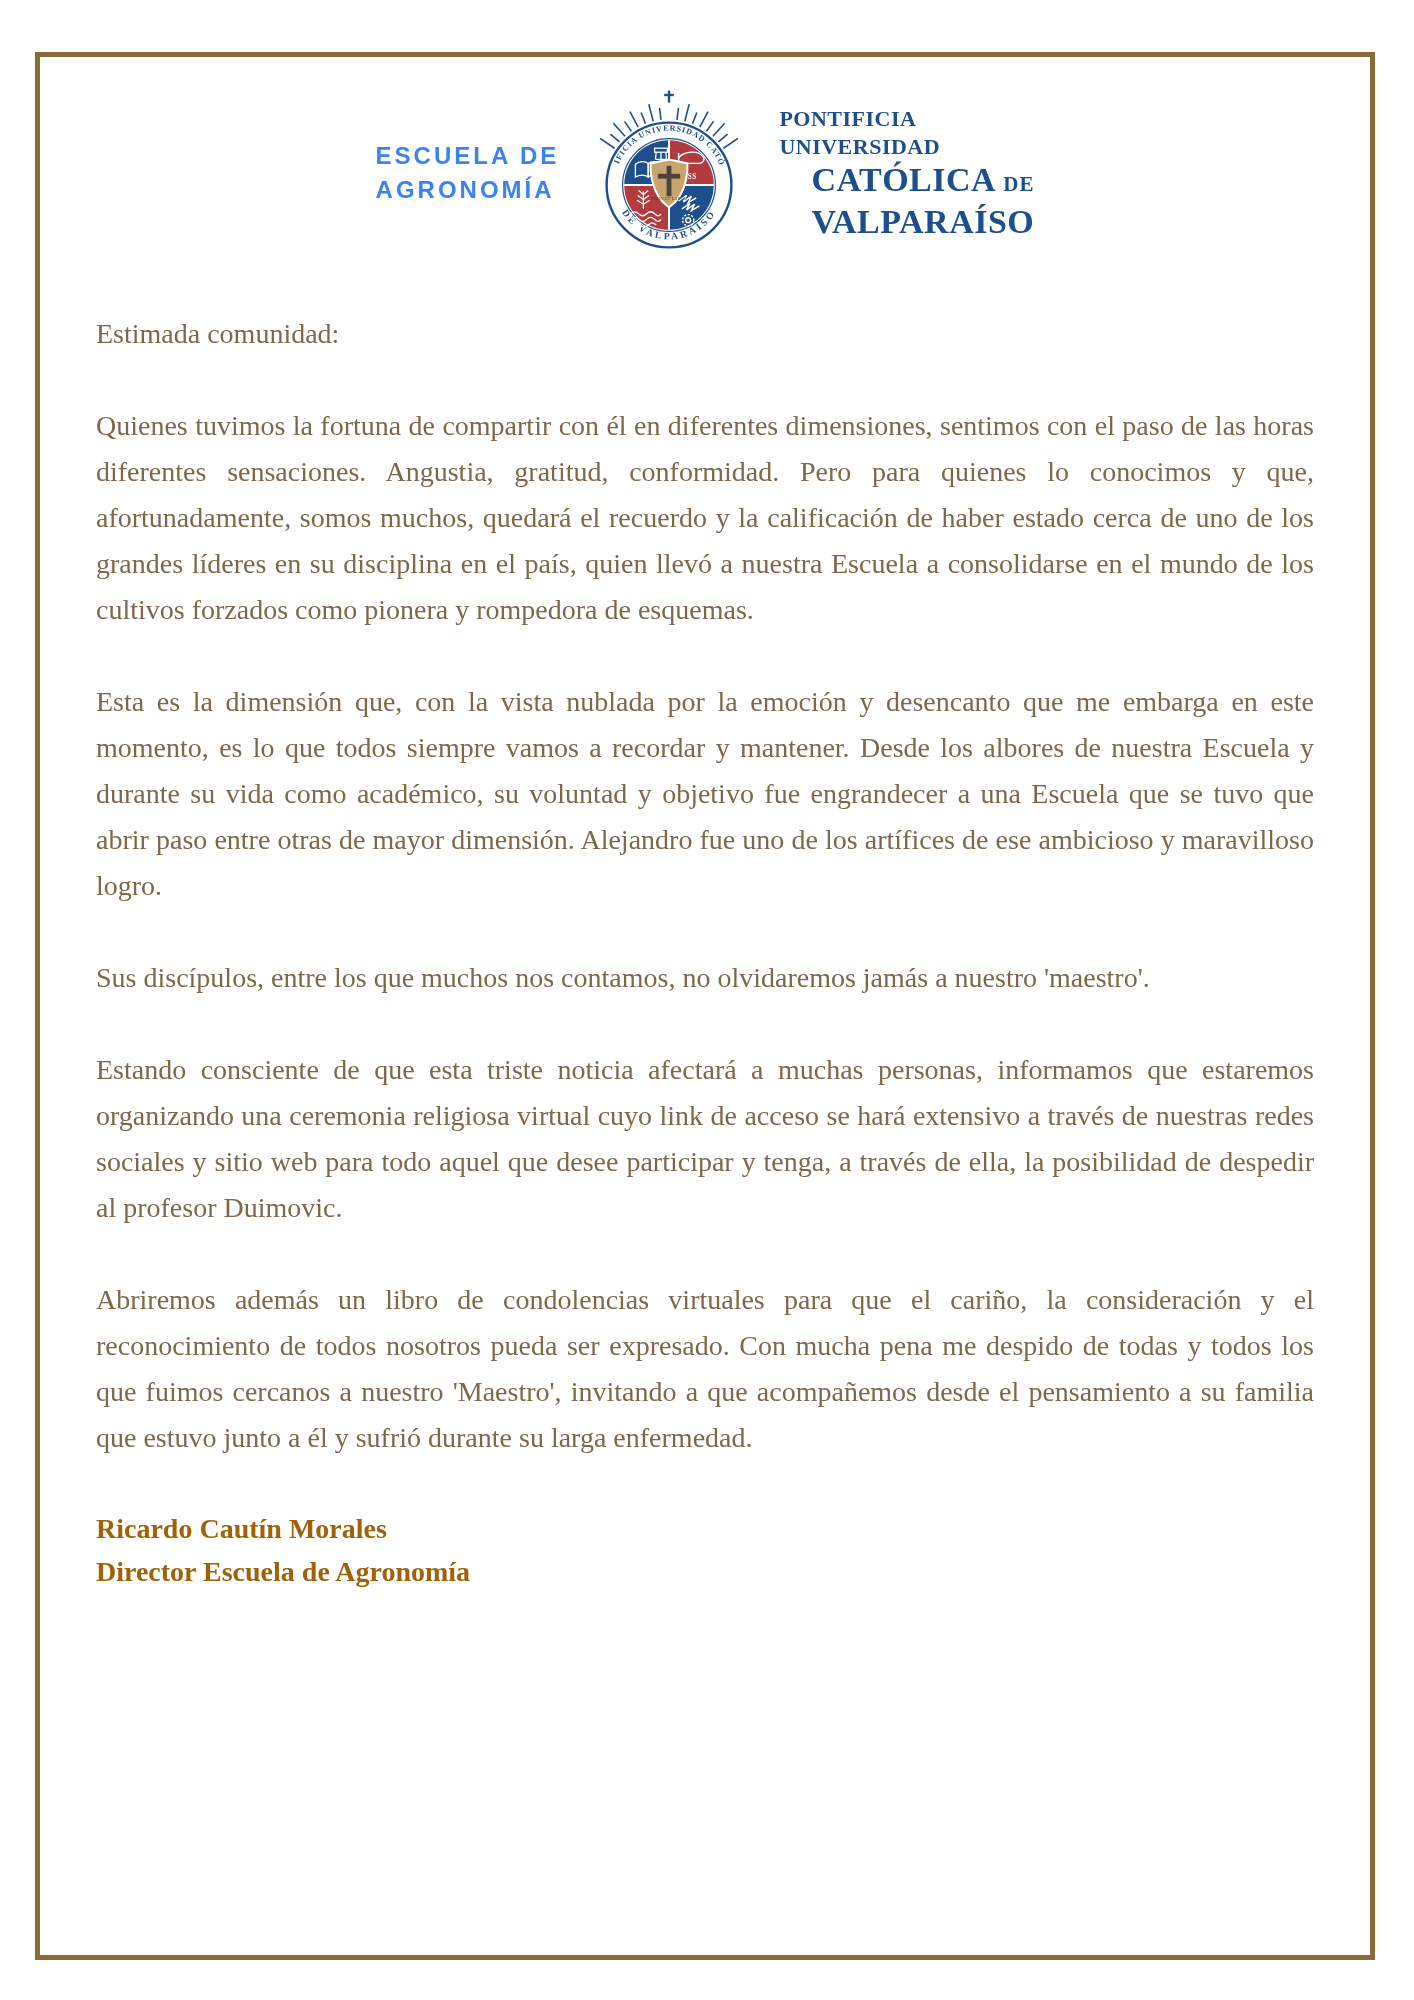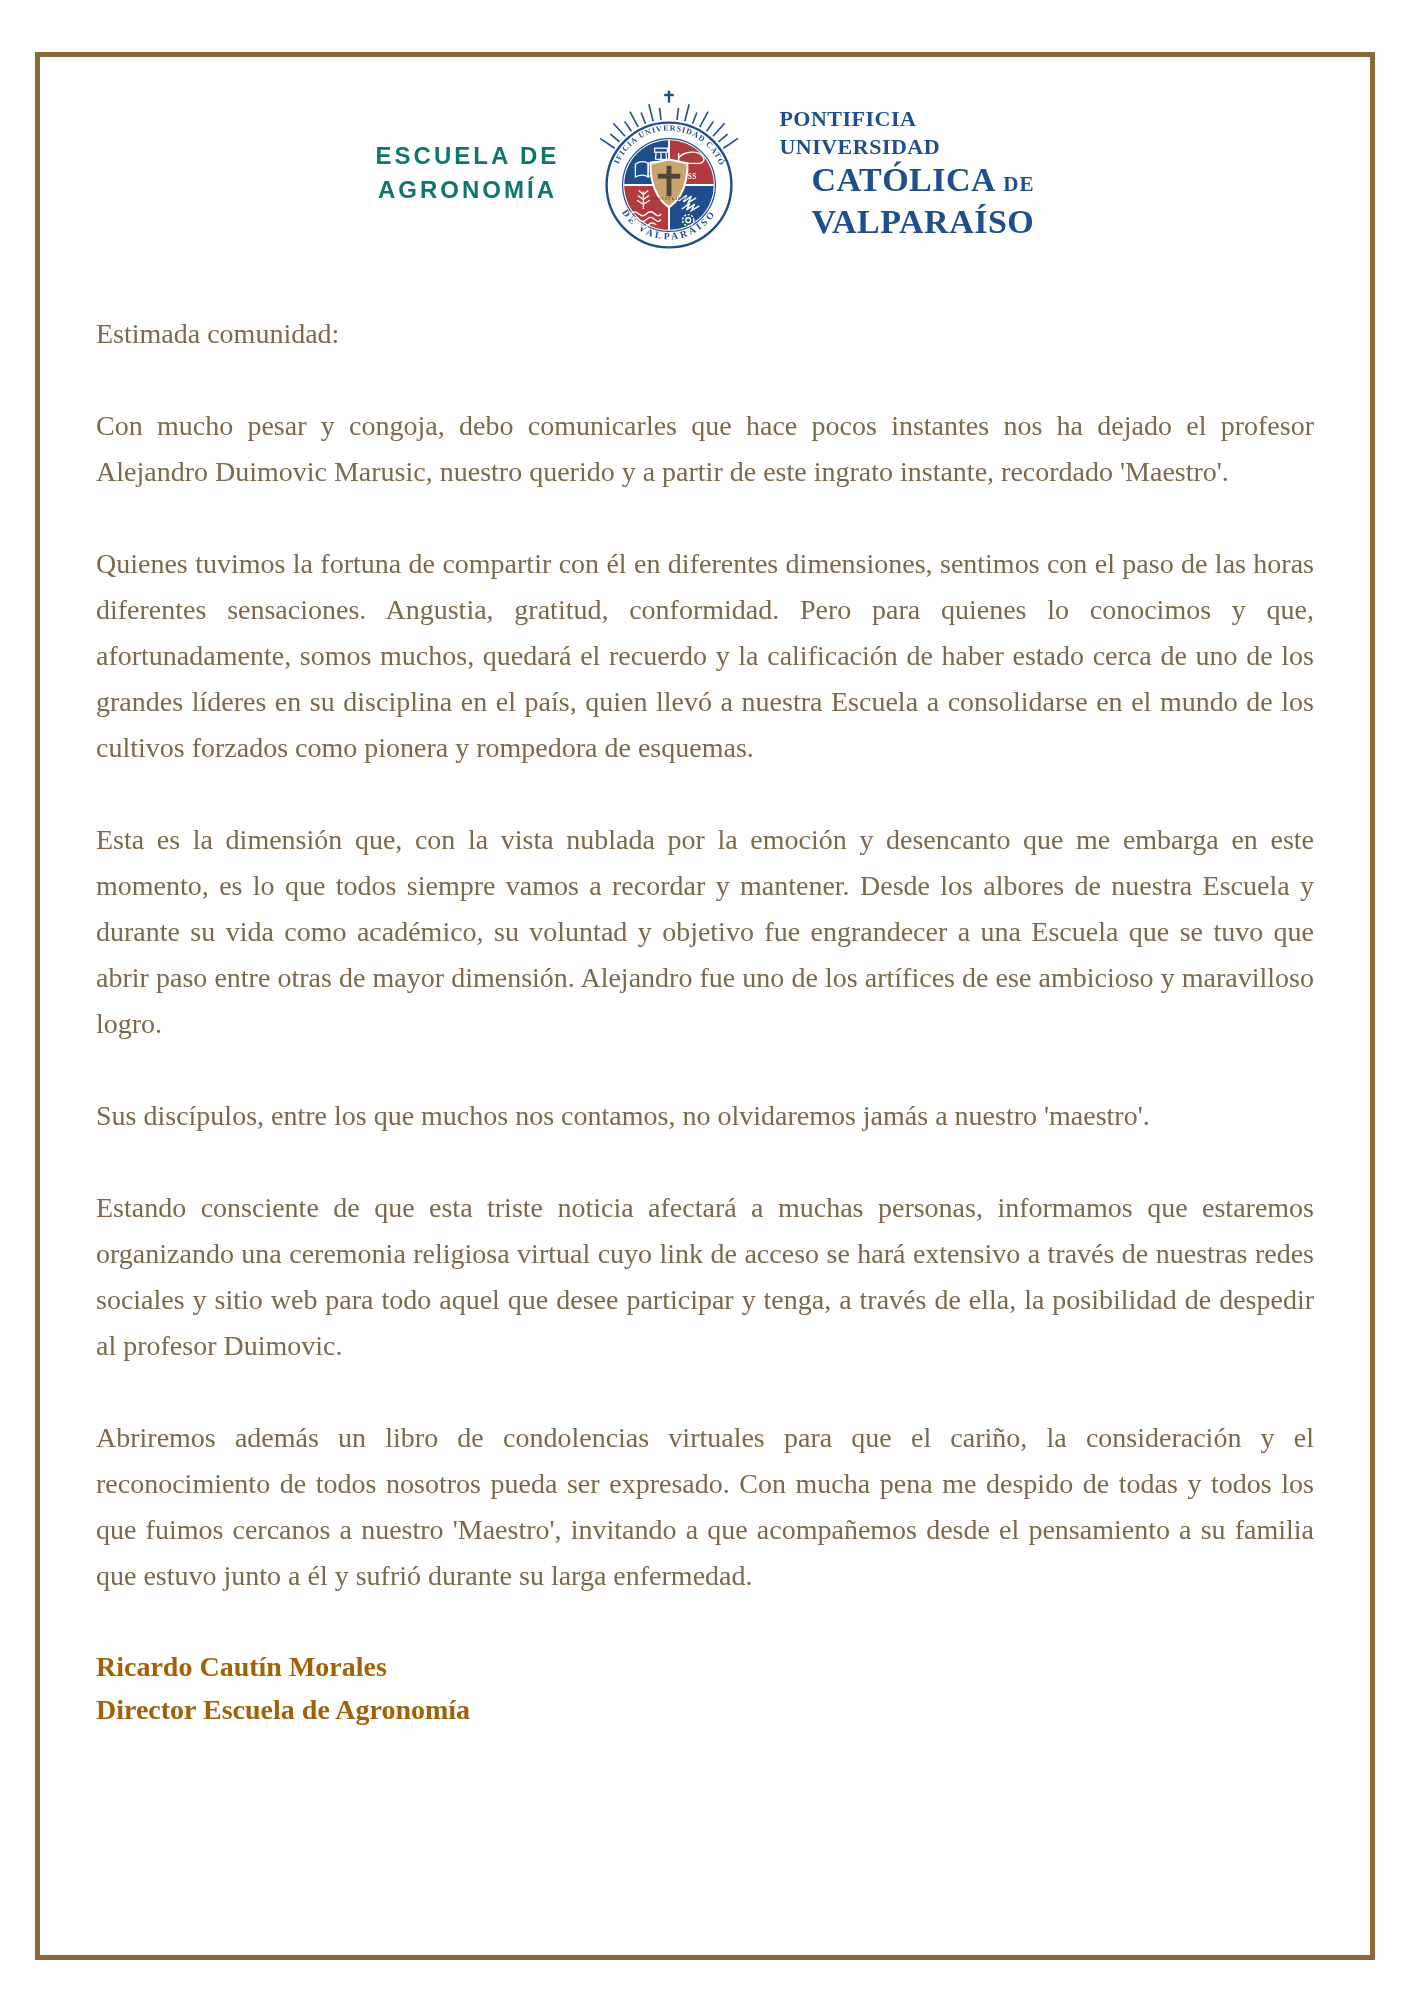--- a/index.html
+++ b/index.html
@@ -12,21 +12,21 @@
     box-sizing:border-box;border:5px solid #8a6a36;background:#ffffff;
   }
   
   .letterhead{
     display:flex;justify-content:center;align-items:center;
     gap:30px;margin-top:24px;
   }
   .school{
     font-family:"Liberation Sans", sans-serif;
     font-size:24px;font-weight:600;letter-spacing:3px;
-    color:#0f766e;line-height:34px;text-align:center;white-space:nowrap;
+    color:#3b82f6;line-height:34px;text-align:left;white-space:nowrap;
   }
   .sealwrap{width:160px;flex:0 0 auto;}
   .sealwrap svg{display:block;width:160px;height:184px;}
   .wordmark{color:#1e4e8c;font-weight:bold;white-space:nowrap;}
   .wm-small{font-size:22px;line-height:28px;letter-spacing:0.5px;}
   .wm-big{font-size:34px;line-height:38px;letter-spacing:0.5px;margin-left:32px;}
   .wm-de{font-size:21px;letter-spacing:1px;}
   
   main{
     padding:46px 48px 0 56px;
@@ -145,21 +145,20 @@
         <div class="wm-small">PONTIFICIA</div>
         <div class="wm-small">UNIVERSIDAD</div>
         <div class="wm-big"><span>CATÓLICA</span> <span class="wm-de">DE</span></div>
         <div class="wm-big">VALPARAÍSO</div>
       </div>
 
     </header>
 
     <main>
       <p class="salutation">Estimada comunidad:</p>
-      <p>Con mucho pesar y congoja, debo comunicarles que hace pocos instantes nos ha dejado el profesor Alejandro Duimovic Marusic, nuestro querido y a partir de este ingrato instante, recordado 'Maestro'.</p>
       <p>Quienes tuvimos la fortuna de compartir con él en diferentes dimensiones, sentimos con el paso de las horas diferentes sensaciones. Angustia, gratitud, conformidad. Pero para quienes lo conocimos y que, afortunadamente, somos muchos, quedará el recuerdo y la calificación de haber estado cerca de uno de los grandes líderes en su disciplina en el país, quien llevó a nuestra Escuela a consolidarse en el mundo de los cultivos forzados como pionera y rompedora de esquemas.</p>
       <p>Esta es la dimensión que, con la vista nublada por la emoción y desencanto que me embarga en este momento, es lo que todos siempre vamos a recordar y mantener. Desde los albores de nuestra Escuela y durante su vida como académico, su voluntad y objetivo fue engrandecer a una Escuela que se tuvo que abrir paso entre otras de mayor dimensión. Alejandro fue uno de los artífices de ese ambicioso y maravilloso logro.</p>
       <p>Sus discípulos, entre los que muchos nos contamos, no olvidaremos jamás a nuestro 'maestro'.</p>
       <p>Estando consciente de que esta triste noticia afectará a muchas personas, informamos que estaremos organizando una ceremonia religiosa virtual cuyo link de acceso se hará extensivo a través de nuestras redes sociales y sitio web para todo aquel que desee participar y tenga, a través de ella, la posibilidad de despedir al profesor Duimovic.</p>
       <p>Abriremos además un libro de condolencias virtuales para que el cariño, la consideración y el reconocimiento de todos nosotros pueda ser expresado.  Con mucha pena me despido de todas y todos los que fuimos cercanos a nuestro 'Maestro', invitando a que acompañemos desde el pensamiento a su familia que estuvo junto a él y sufrió durante su larga enfermedad.</p>
       <div class="signature">
         <div>Ricardo Cautín Morales</div>
         <div>Director Escuela de Agronomía</div>
       </div>
     </main>

